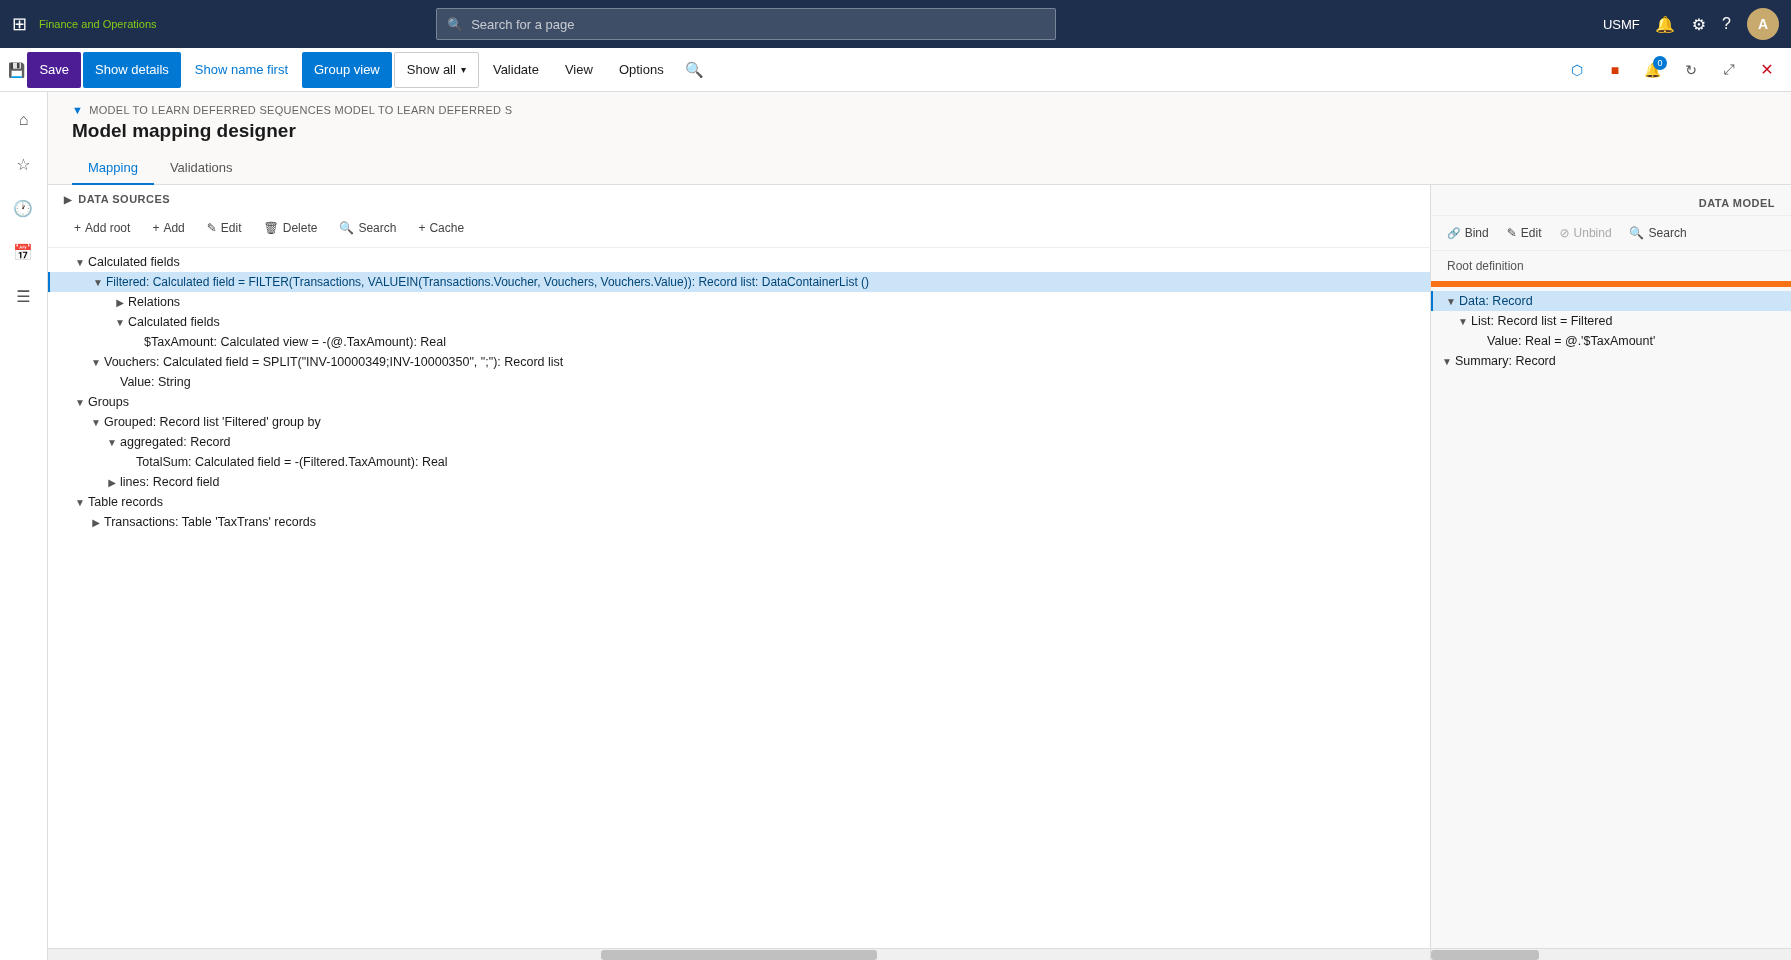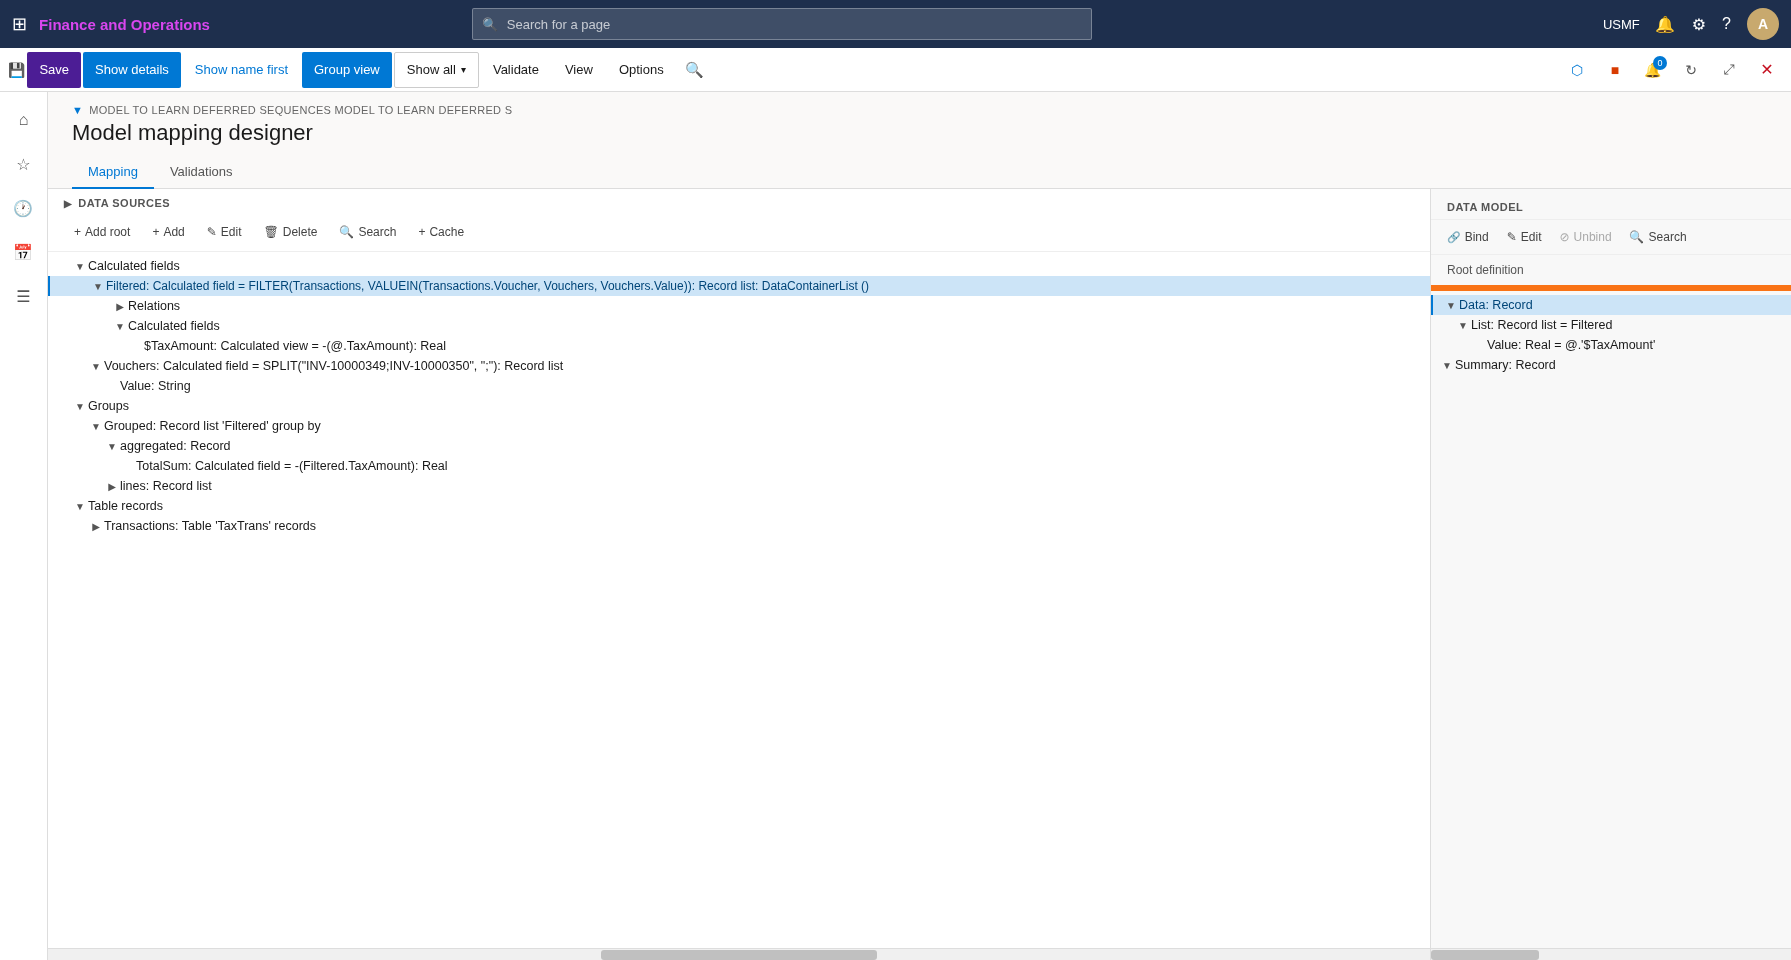--- a/index.html
+++ b/index.html
@@ -9,21 +9,21 @@
     .top-nav {
       display: flex;
       align-items: center;
       background: #1e2f4d;
       color: white;
       height: 48px;
       padding: 0 12px;
       gap: 12px;
     }
     .top-nav .app-grid-icon { color: white; font-size: 18px; cursor: pointer; }
-    .top-nav .app-title { font-size: 15px; font-weight: 700; color: #d946ef; flex-shrink: 0; }
+    .top-nav .app-title { font-size: 11px; font-weight: 400; color: #84cc16; flex-shrink: 0; }
     .top-nav .search-bar {
       flex: 1;
       max-width: 620px;
       margin: 0 auto;
       background: rgba(255,255,255,0.15);
       border: 1px solid rgba(255,255,255,0.3);
       border-radius: 2px;
       display: flex;
       align-items: center;
       padding: 0 10px;
@@ -136,22 +136,22 @@
       font-size: 11px;
       color: #666;
       text-transform: uppercase;
       letter-spacing: 0.3px;
       margin-bottom: 4px;
       display: flex;
       align-items: center;
       gap: 6px;
     }
     .page-title {
-      font-size: 22px;
-      font-weight: 400;
+      font-size: 19px;
+      font-weight: 700;
       color: #1a1a1a;
     }
 
     
     .tabs-row {
       display: flex;
       align-items: center;
       border-bottom: 1px solid #ddd;
       padding: 0 24px;
       background: #faf9f8;
@@ -255,20 +255,21 @@
       overflow: hidden;
     }
     .data-model-header {
       padding: 12px 16px 6px;
       font-size: 11px;
       font-weight: 600;
       color: #555;
       letter-spacing: 0.5px;
       text-transform: uppercase;
       border-bottom: 1px solid #eee;
+      text-align: right;
     }
     .data-model-toolbar {
       display: flex;
       align-items: center;
       padding: 6px 8px;
       gap: 2px;
       border-bottom: 1px solid #eee;
     }
     .dm-toolbar-btn {
       display: flex;
@@ -468,21 +469,21 @@
           <div class="tree-item">
             <div class="indent" style="width:72px;"></div>
             <div class="toggle" style="width:16px;"></div>
             <span class="item-text">TotalSum: Calculated field = -(Filtered.TaxAmount): Real</span>
           </div>
 
 
           <div class="tree-item">
             <div class="indent" style="width:56px;"></div>
             <div class="toggle">▶</div>
-            <span class="item-text">lines: Record list</span>
+            <span class="item-text">lines: Record field</span>
           </div>
 
           <div class="tree-item">
             <div class="indent" style="width:24px;"></div>
             <div class="toggle">▼</div>
             <span class="item-text">Table records</span>
           </div>
 
           <div class="tree-item">
             <div class="indent" style="width:40px;"></div>

